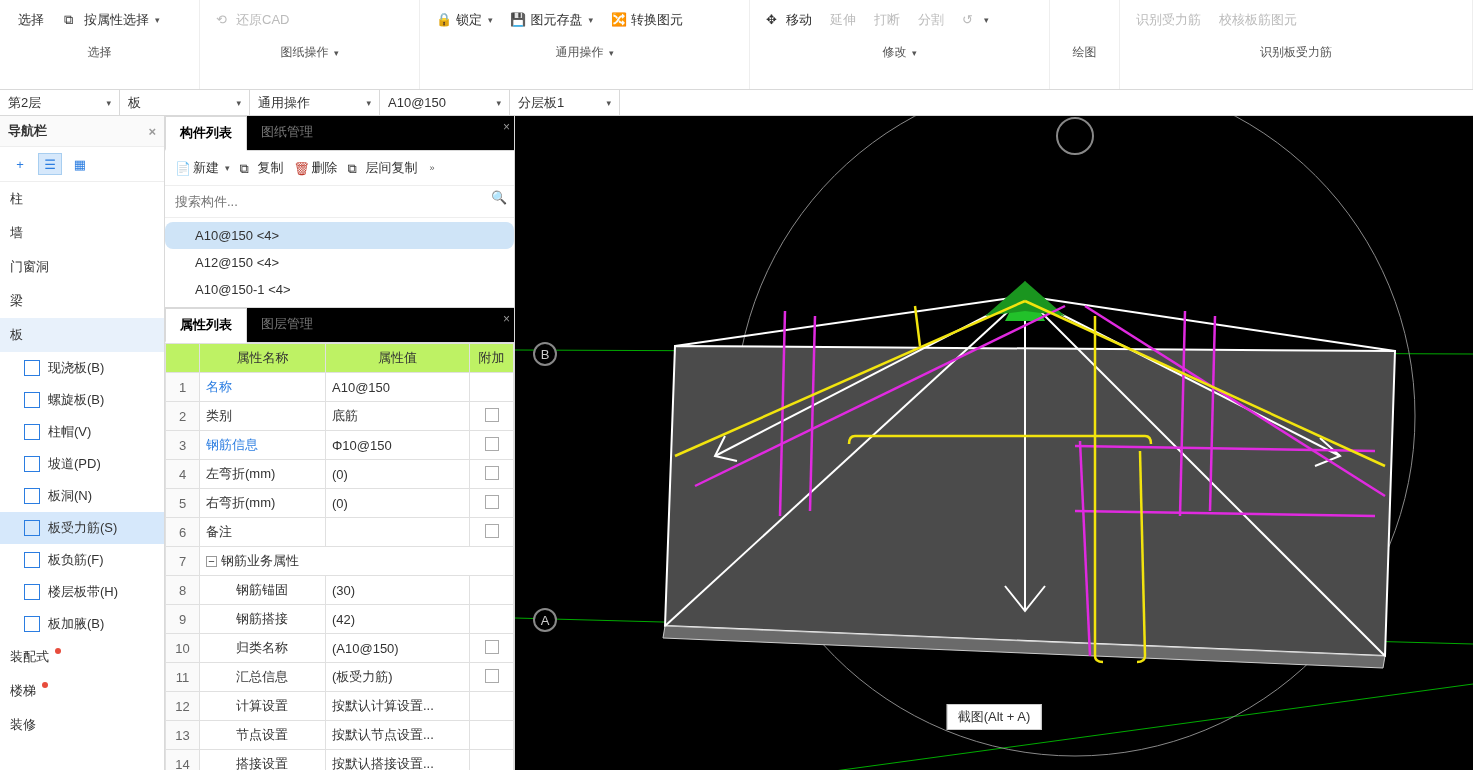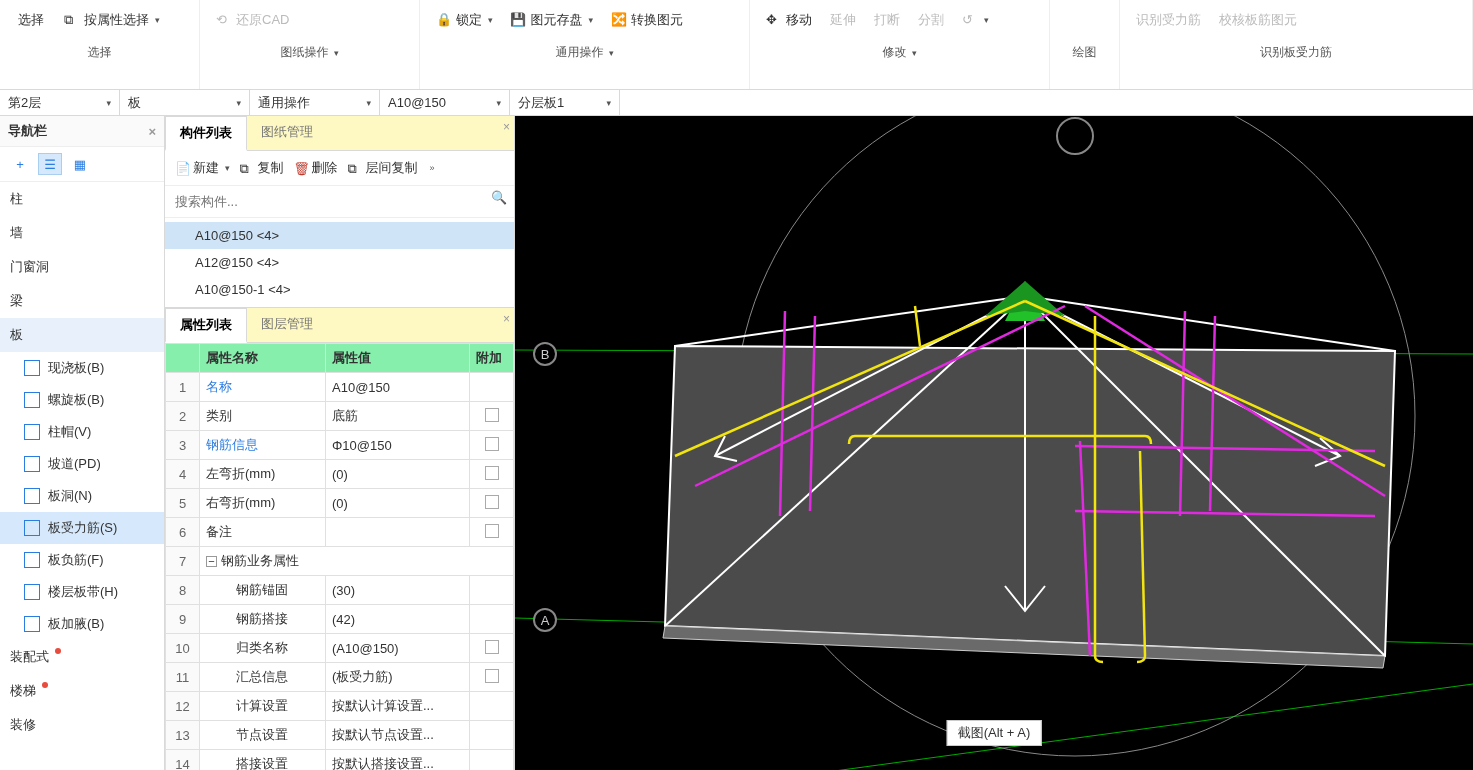--- a/index.html
+++ b/index.html
@@ -32,49 +32,49 @@
   .nav-list { flex:1; overflow:auto; }
   .nav-cat { padding:8px 10px; cursor:pointer; }
   .nav-cat.selected { background:#e8f1fb; }
   .nav-sub { display:flex; align-items:center; gap:8px; padding:7px 10px 7px 24px; cursor:pointer; font-size:13px; }
   .nav-sub.selected { background:#d6e8fb; }
   .nav-sub .sico { width:16px; height:16px; border:1px solid #2b7de1; display:inline-block; }
   .nav-cat.dot::after { content:""; width:6px; height:6px; background:#e74c3c; border-radius:50%; display:inline-block; margin-left:6px; vertical-align:top; }
   
   
   .mid-panel { width:350px; border-right:1px solid #d9d9d9; display:flex; flex-direction:column; position:relative; }
-  .tabs { display:flex; border-bottom:1px solid #d9d9d9; background:#fef9c3; }
+  .tabs { display:flex; border-bottom:1px solid #d9d9d9; background:#000000; }
   .tab { padding:7px 14px; cursor:pointer; font-size:13px; color:#777; }
   .tab.active { background:#fff; border-bottom:2px solid #fff; color:#000; font-weight:bold; margin-bottom:-1px; border-top:1px solid #d9d9d9; border-left:1px solid #d9d9d9; border-right:1px solid #d9d9d9; }
   .close-x { position:absolute; right:4px; top:4px; font-size:12px; color:#999; cursor:pointer; }
   .toolbar2 { display:flex; align-items:center; gap:2px; padding:6px 6px; border-bottom:1px solid #eee; }
   .tb2-btn { display:flex; align-items:center; gap:4px; padding:2px 4px; cursor:pointer; font-size:13px; }
   .tb2-btn .ico { width:14px; height:14px; }
   .search-row { display:flex; align-items:flex-start; padding:4px 6px; border-bottom:1px solid #eee; }
   .search-row input { flex:1; border:none; outline:none; font-size:13px; padding:4px; color:#999; }
   .comp-list { padding:4px 0; }
-  .comp-item { padding:6px 30px; cursor:pointer; font-size:13px; }
+  .comp-item { padding:6px 30px; cursor:pointer; font-size:13px;border-radius:8px; }
   .comp-item.selected { background:#cfe4f7; }
   
   
   .attr-section { flex:1; display:flex; flex-direction:column; position:relative; border-top:1px solid #d9d9d9; min-height:0; }
   .attr-table-wrap { flex:1; overflow:auto; }
   table.attr { width:100%; border-collapse:collapse; table-layout:fixed; }
   table.attr th, table.attr td { border:1px solid #e0e0e0; padding:5px 6px; font-size:13px; text-align:left; overflow:hidden; text-overflow:ellipsis; white-space:nowrap; }
-  table.attr th { background:#86efac; font-weight:bold; text-align:left; }
+  table.attr th { background:#bef264; font-weight:normal; text-align:center; }
   table.attr td.rownum { width:30px; text-align:center; background:#fafafa; color:#666; }
   table.attr td.link { color:#2b7de1; }
   table.attr td.indent2 { padding-left:36px; }
   .chk { width:14px; height:14px; border:1px solid #aaa; display:inline-block; }
   .tree-toggle { display:inline-block; width:11px; height:11px; border:1px solid #999; text-align:center; line-height:9px; font-size:11px; margin-right:4px; }
   
   
   .viewport { flex:1; background:#000; position:relative; overflow:hidden; }
   .axis-label { position:absolute; width:24px; height:24px; border:2px solid #888; border-radius:50%; color:#ccc; display:flex; align-items:center; justify-content:center; font-size:13px; background:#000; z-index:5; }
-  .hint { position:absolute; bottom:44px; left:50%; transform:translateX(-50%); background:#fff; border:1px solid #ccc; padding:3px 10px; font-size:13px; color:#333; }
+  .hint { position:absolute; bottom:60px; left:50%; transform:translateX(-50%); background:#fff; border:1px solid #ccc; padding:3px 10px; font-size:13px; color:#333; }
   
   .unicode-ico { font-family: "Segoe UI Symbol", sans-serif; }
 </style>
 </head>
 <body>
 
 <div class="ribbon">
   <div class="ribbon-group" style="width:200px;">
     <div class="ribbon-group-items">
       <div class="sel-label">选择</div>

